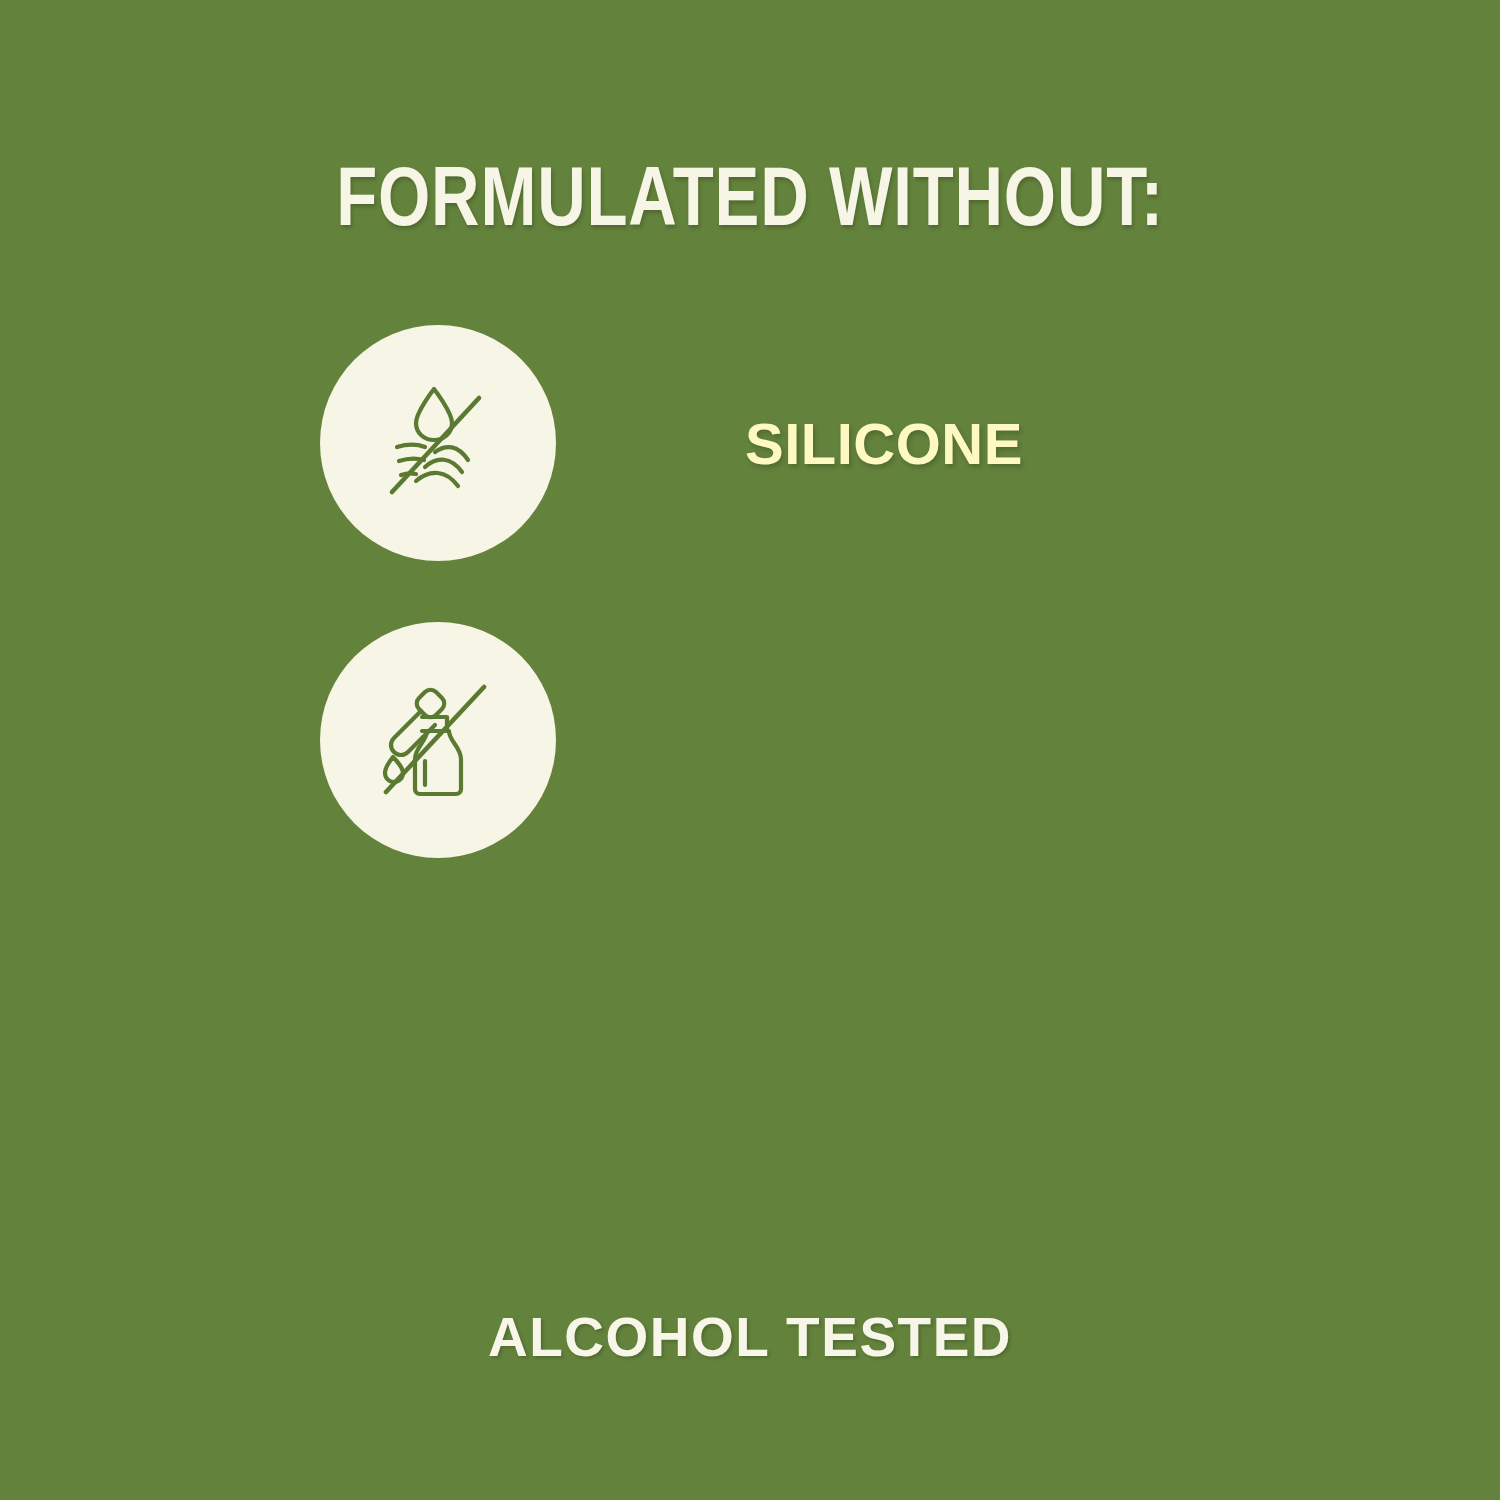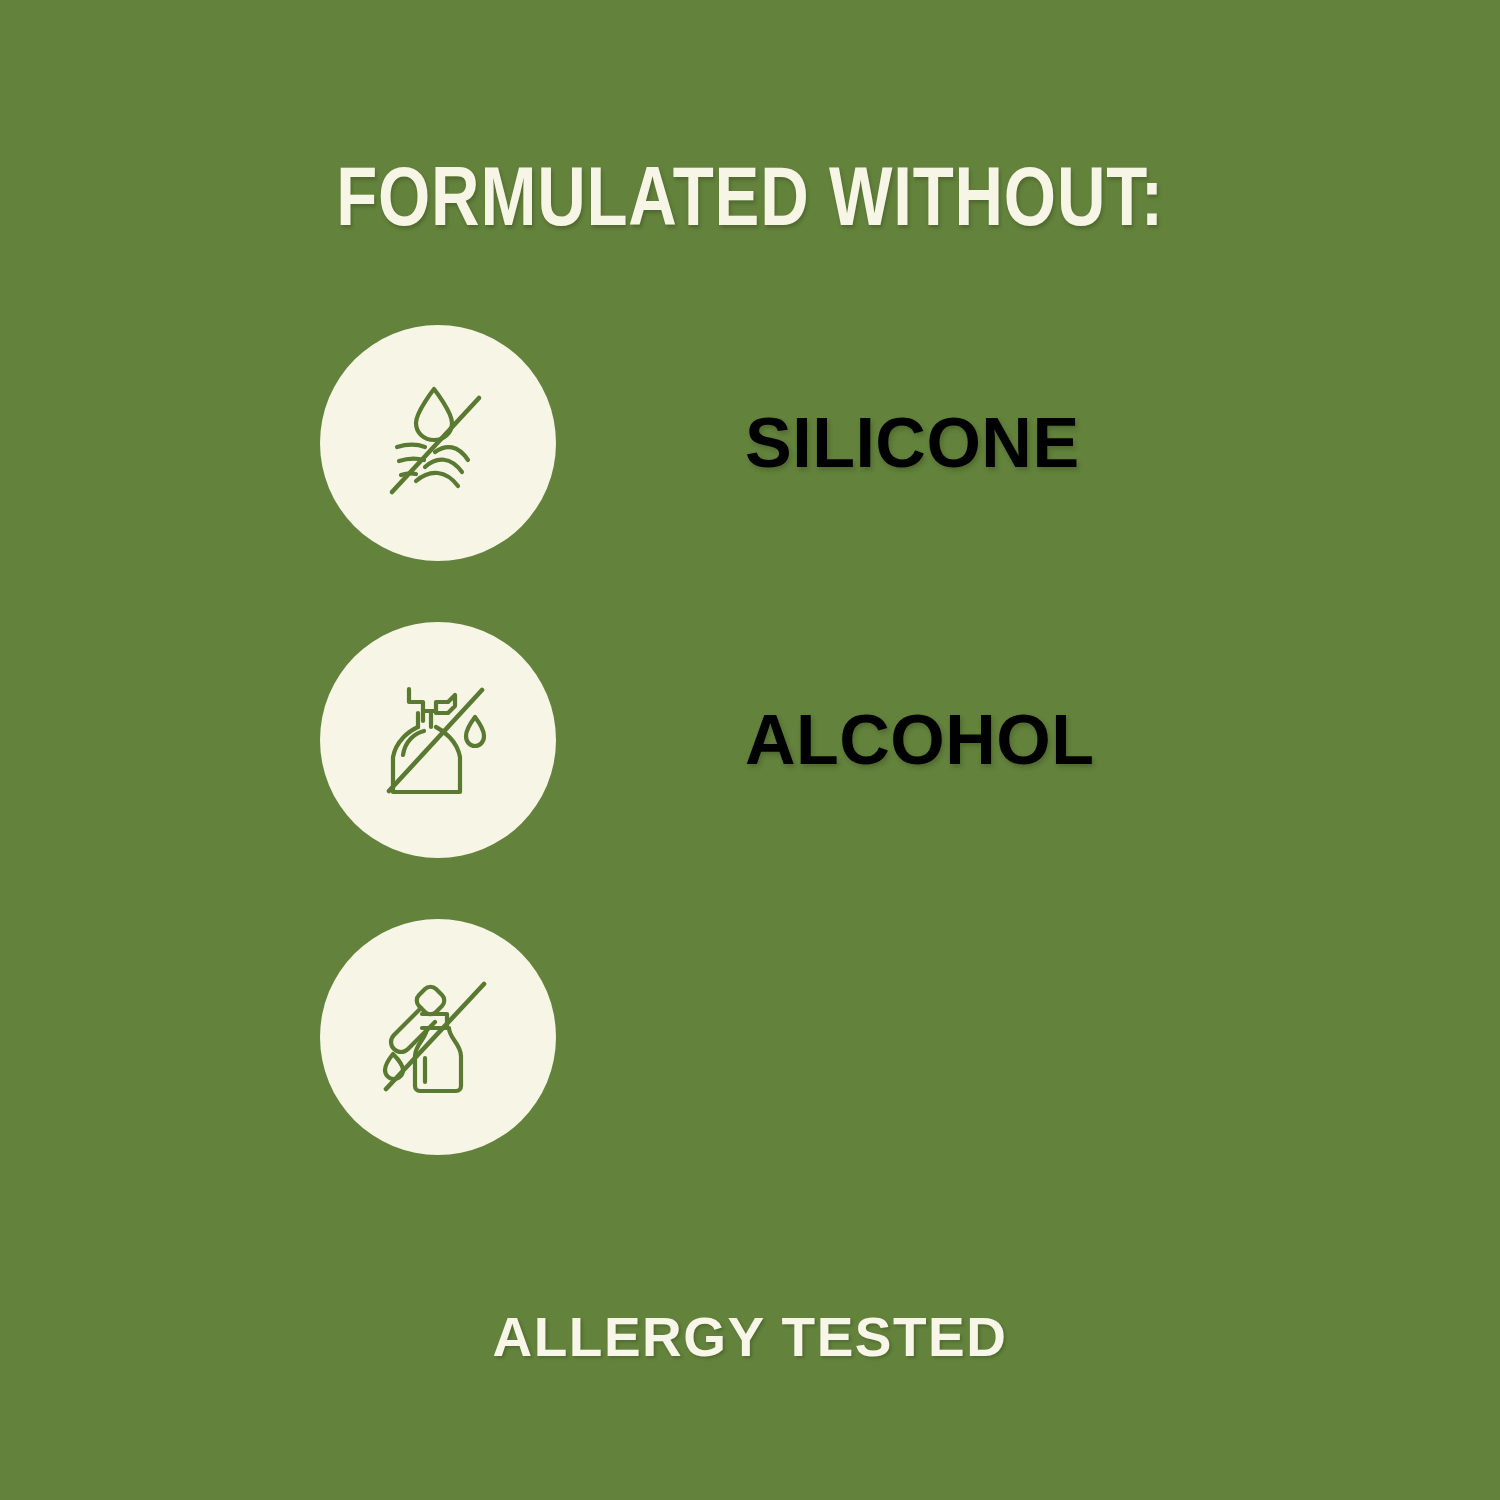--- a/index.html
+++ b/index.html
@@ -68,23 +68,23 @@
     height: 150px;
     display: block;
   }
   .row-label {
     position: absolute;
     left: 745px;
     top: 0;
     height: 236px;
     display: flex;
     align-items: center;
-    color: #000000;
+    color: #fef9c3;
     font-family: "Liberation Sans", sans-serif;
-    font-size: 70px;
+    font-size: 58px;
     font-weight: bold;
     letter-spacing: 0.5px;
     text-shadow: 2px 3px 4px rgba(40,55,20,0.30);
     white-space: nowrap;
   }
 
   
   .footer {
     position: absolute;
     left: 0;
@@ -123,42 +123,20 @@
             <path d="M62 99 C74 88 88 89 99 104"></path>
             <path d="M53 113 C67 101 83 102 95 118"></path>
 
             <path d="M29 124 L116 30" stroke-width="4.6"></path>
           </g>
         </svg>
       </div>
       <div class="row-label">SILICONE</div>
     </div>
 
-    <div class="row">
-      <div class="badge">
-        <svg viewBox="0 0 150 150">
-          <g fill="none" stroke="#5a7a32" stroke-width="4.2" stroke-linecap="round" stroke-linejoin="round">
-
-            <path d="M46 24 L46 37 L60 37 L60 46 L73 46 L73 37 L85 37 L92 30 L92 41 L85 48 L73 48"></path>
-            <path d="M60 46 L60 56"></path>
-
-            <path d="M55 48 L55 62 M68 48 L68 62"></path>
-
-            <path d="M55 62 C46 66 33 76 30 92 L30 127 L97 127 L97 92 C94 76 81 66 73 62"></path>
-
-            <path d="M40 90 C42 76 52 68 61 66"></path>
-
-            <path d="M112 52 C112 52 103 64 103 71 C103 77 107 81 112 81 C117 81 121 77 121 71 C121 64 112 52 112 52 Z"></path>
-
-            <path d="M26 126 L119 25" stroke-width="4.6"></path>
-          </g>
-        </svg>
-      </div>
-      <div class="row-label">ALCOHOL</div>
-    </div>
 
     <div class="row">
       <div class="badge">
         <svg viewBox="0 0 150 150">
           <g fill="none" stroke="#5a7a32" stroke-width="4.2" stroke-linecap="round" stroke-linejoin="round">
 
             <path d="M62 27 C65 24 70 24 73 27 L79 33 C82 36 82 41 79 44 L73 50 C70 53 65 53 62 50 L56 44 C53 41 53 36 56 33 Z"></path>
 
             <path d="M58 46 L31 73 C27 77 27 83 31 87 C35 91 41 91 45 87 L72 60"></path>
 
@@ -171,15 +149,15 @@
             <path d="M62 96 L62 120"></path>
 
             <path d="M23 127 L121 22" stroke-width="4.6"></path>
           </g>
         </svg>
       </div>
     </div>
 
   </div>
 
-  <div class="footer">ALLERGY TESTED</div>
+  <div class="footer">ALCOHOL TESTED</div>
 
 </div>
 
 </body></html>

